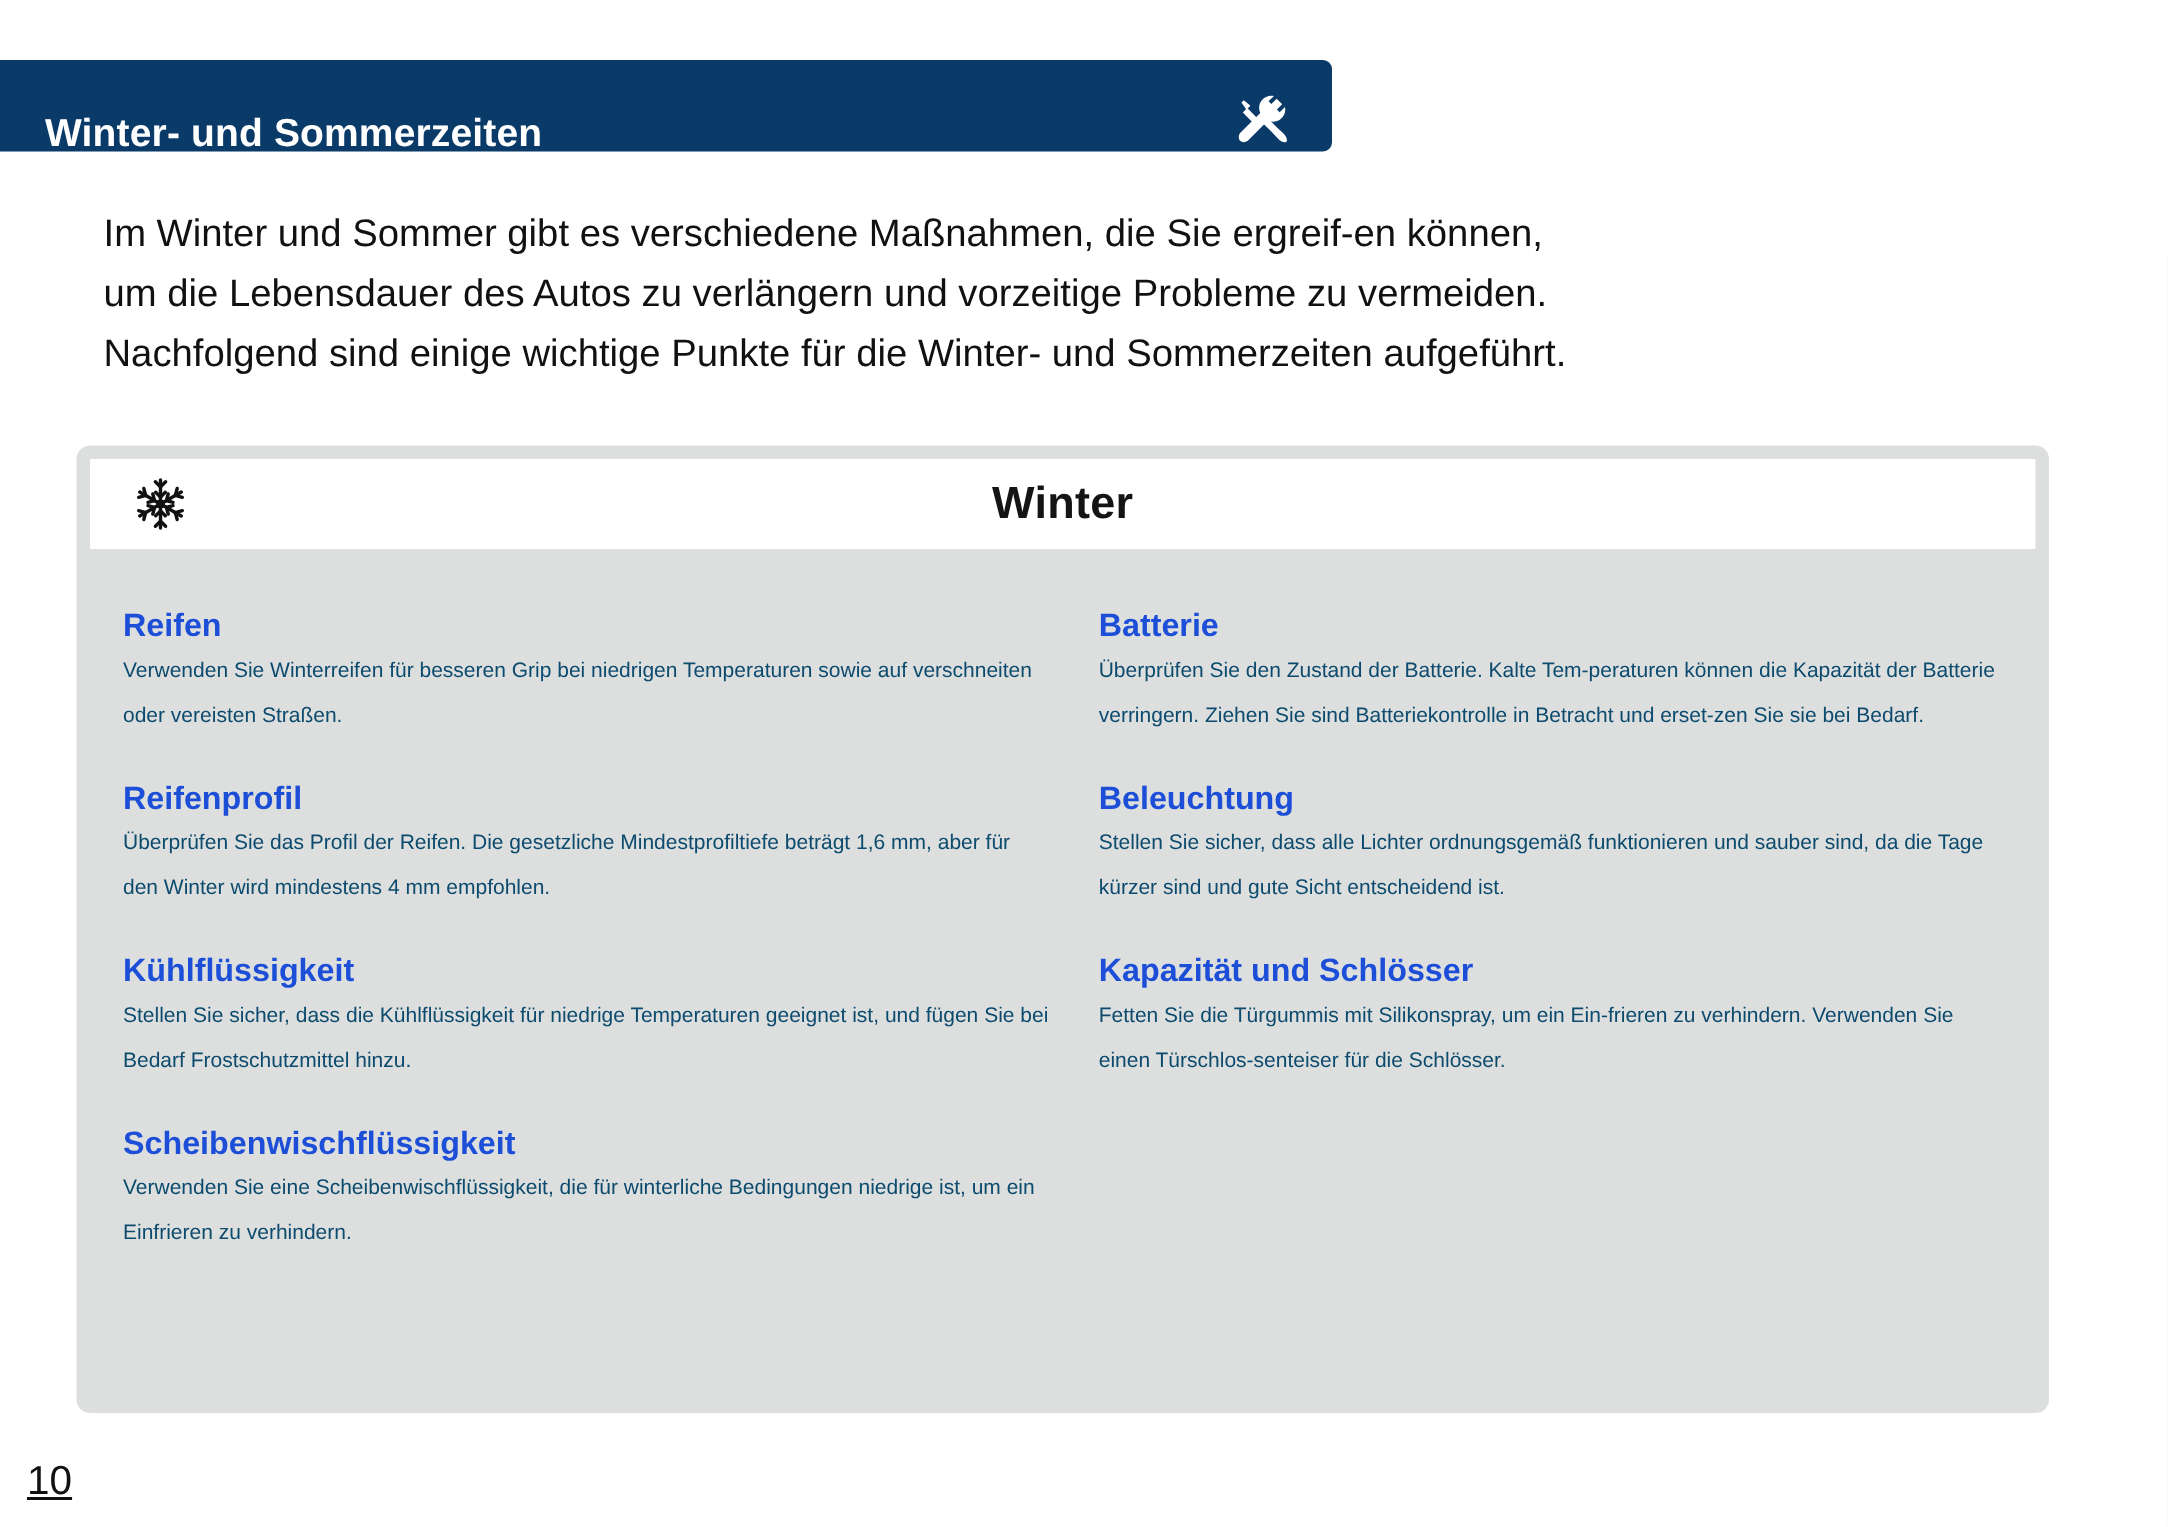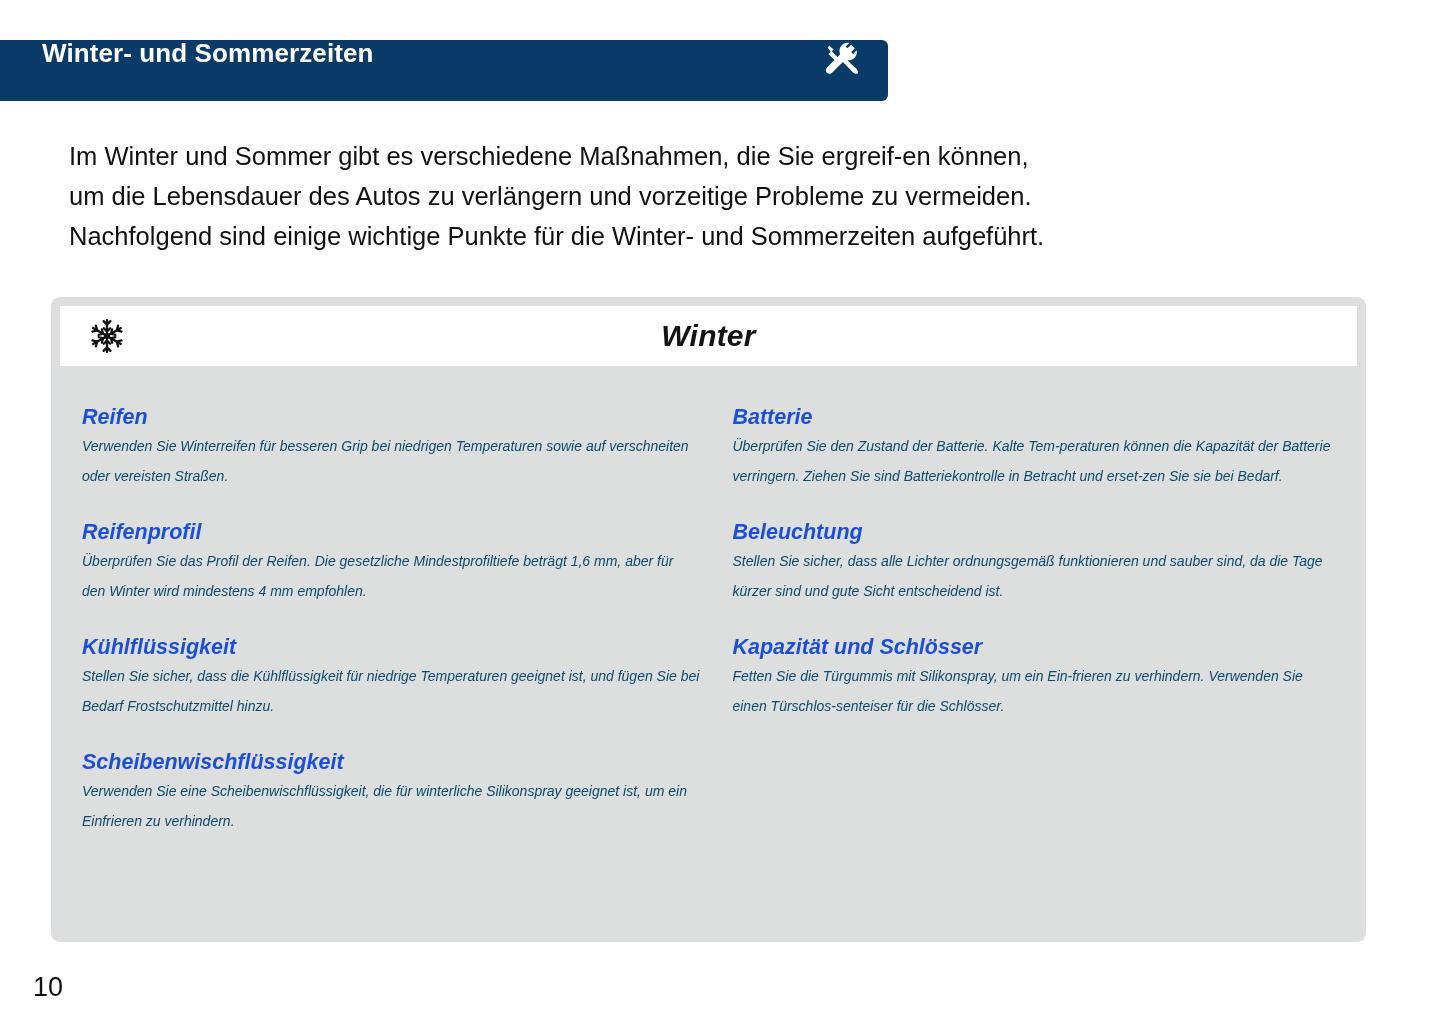--- a/index.html
+++ b/index.html
@@ -21,24 +21,24 @@
   .header-bar {
     position: absolute;
     left: 0;
     top: 40px;
     width: 888px;
     height: 61px;
     background: #0a3a68;
     border-top-right-radius: 6px;
     border-bottom-right-radius: 6px;
     display: flex;
-    align-items: flex-start;
+    align-items: flex-end;
     justify-content: space-between;
     box-sizing: border-box;
-    padding: 0 26px 0 42px;
+    padding: 0 26px 0 30px;
   }
   .header-title {
     color: #ffffff;
     font-size: 26px;
     font-weight: bold;
     letter-spacing: 0.1px;
     line-height: 1;
     white-space: nowrap;
   }
   .header-icon {
@@ -66,21 +66,20 @@
   .season-panel {
     position: absolute;
     left: 51px;
     top: 297px;
     width: 1315px;
     height: 645px;
     background: #dcdfde;
     border-radius: 9px;
     box-sizing: border-box;
     padding: 9px 9px 0 9px;
-    font-style: italic;
   }
   .season-header {
     position: relative;
     height: 60px;
     background: #ffffff;
     display: flex;
     align-items: center;
     box-sizing: border-box;
     padding: 0 18px;
   }
@@ -134,25 +133,26 @@
   }
   .entry-text {
     font-size: 14px;
     line-height: 29.5px;
     color: #0c4a6e;
   }
 
   
   .page-number {
     position: absolute;
-    left: 33px;
+    left: 18px;
     top: 974px;
     font-size: 27px;
     color: #111111;
     line-height: 1;
+    text-decoration: underline;
   }
 </style>
 </head>
 <body>
 
 <div class="header-bar">
   <div class="header-title">Winter- und Sommerzeiten</div>
   <div class="header-icon">
     <svg width="40" height="40" viewBox="0 0 40 40" aria-hidden="true">
       <g fill="#ffffff">
@@ -225,21 +225,21 @@
       <div class="entry">
         <div class="entry-title">Reifenprofil</div>
         <div class="entry-text">Überprüfen Sie das Profil der Reifen. Die gesetzliche Mindestprofiltiefe beträgt 1,6 mm, aber für den Winter wird mindestens 4 mm empfohlen.</div>
       </div>
       <div class="entry">
         <div class="entry-title">Kühlflüssigkeit</div>
         <div class="entry-text">Stellen Sie sicher, dass die Kühlflüssigkeit für niedrige Temperaturen geeignet ist, und fügen Sie bei Bedarf Frostschutzmittel hinzu.</div>
       </div>
       <div class="entry">
         <div class="entry-title">Scheibenwischflüssigkeit</div>
-        <div class="entry-text">Verwenden Sie eine Scheibenwischflüssigkeit, die für winterliche Silikonspray geeignet ist, um ein Einfrieren zu verhindern.</div>
+        <div class="entry-text">Verwenden Sie eine Scheibenwischflüssigkeit, die für winterliche Bedingungen niedrige ist, um ein Einfrieren zu verhindern.</div>
       </div>
     </div>
 
     <div class="col col-right">
       <div class="entry">
         <div class="entry-title">Batterie</div>
         <div class="entry-text">Überprüfen Sie den Zustand der Batterie. Kalte Tem-peraturen können die Kapazität der Batterie verringern. Ziehen Sie sind Batteriekontrolle in Betracht und erset-zen Sie sie bei Bedarf.</div>
       </div>
       <div class="entry">
         <div class="entry-title">Beleuchtung</div>

